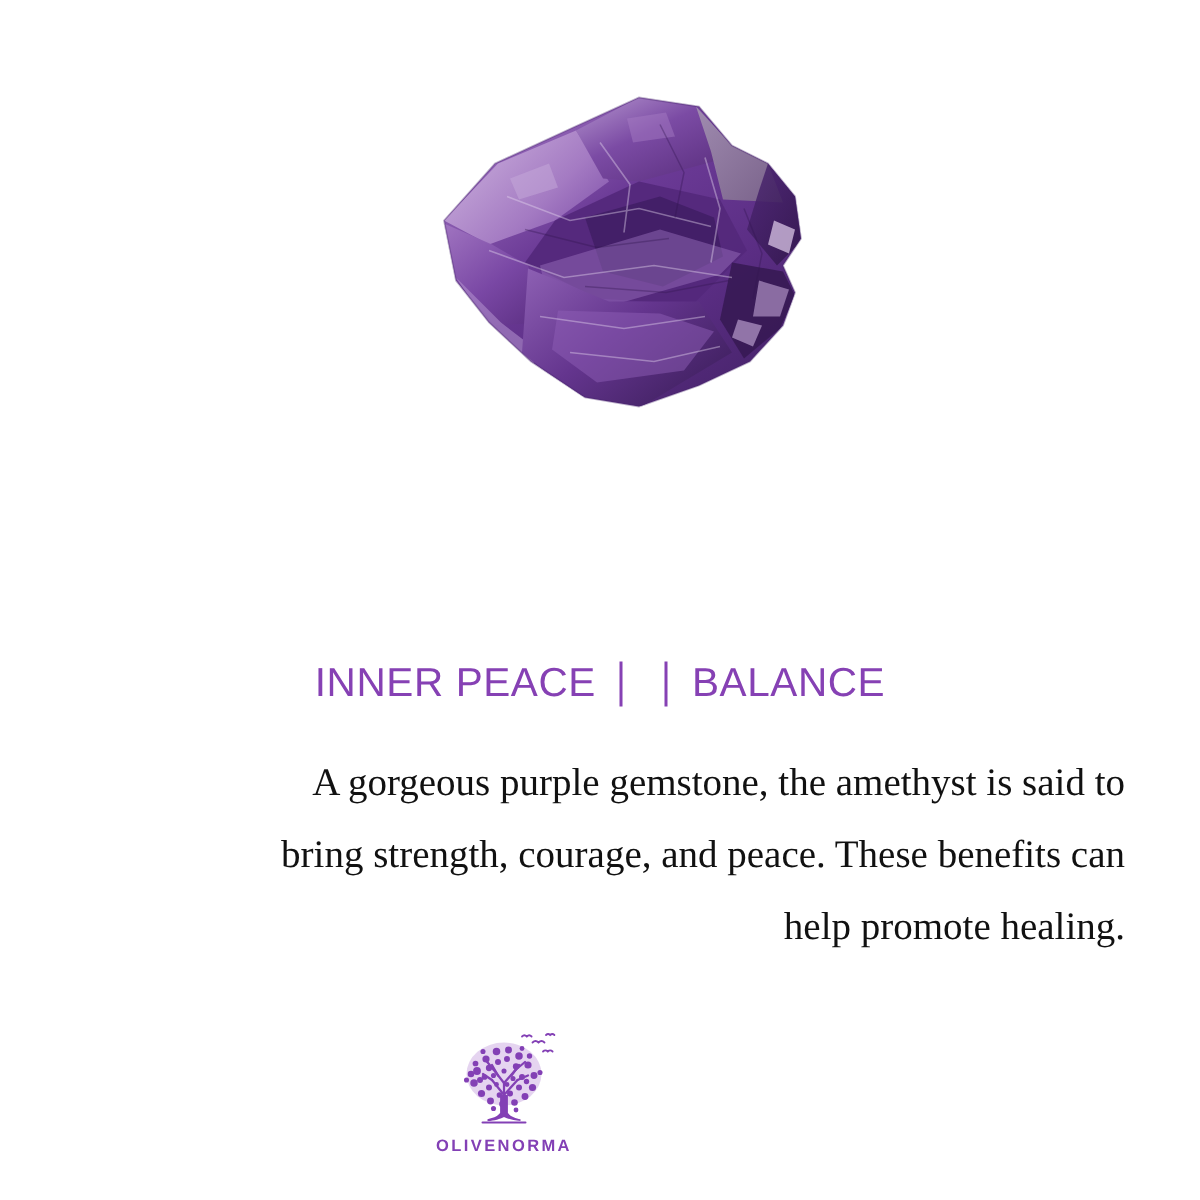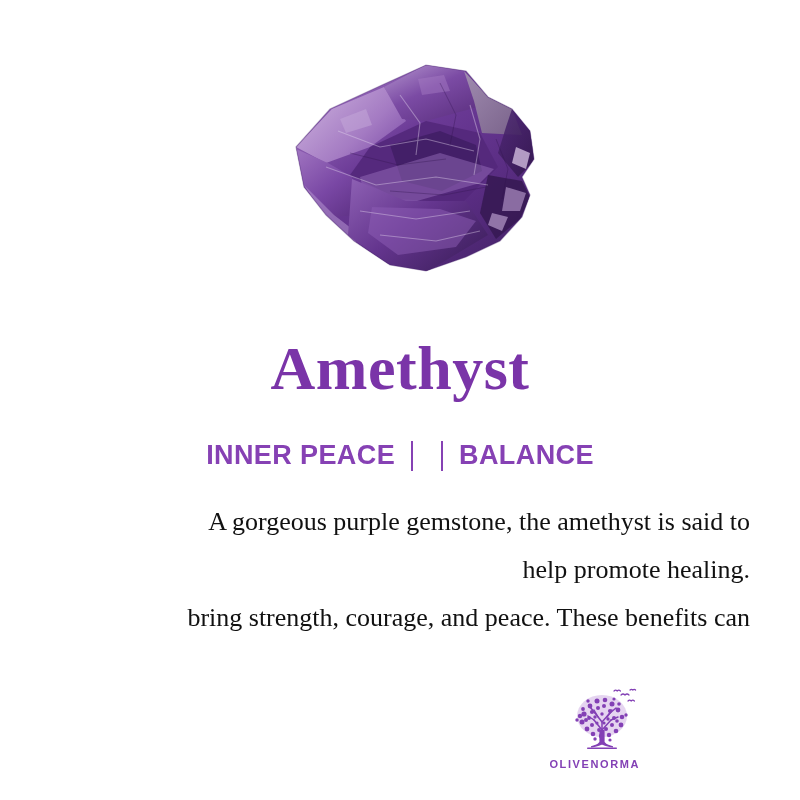--- a/index.html
+++ b/index.html
@@ -60,21 +60,21 @@
     display: flex;
     align-items: center;
     justify-content: center;
     font-family: "Liberation Sans", "DejaVu Sans", sans-serif;
     font-size: 27px;
     font-weight: 300;
     color: #8641b4;
     letter-spacing: 0.4px;
     white-space: nowrap;
   }
-  .kw { padding: 0 2px; font-weight: bold; }
+  .kw { padding: 0 2px; }
   .kw-sep {
     display: inline-block;
     width: 2px;
     height: 30px;
     background: #8641b4;
     margin: 0 14px;
     flex: 0 0 auto;
   }
 
   
@@ -87,26 +87,26 @@
     font-family: "Liberation Serif", "DejaVu Serif", serif;
     font-size: 26px;
     line-height: 48px;
     color: #111111;
   }
   .desc-line { display: block; }
 
   
   .logo {
     position: absolute;
-    left: 0;
+    left: 16px;
     top: 686px;
     width: 640px;
     display: flex;
     flex-direction: column;
-    align-items: flex-end;
+    align-items: center;
   }
   .logo-mark { display: block; }
   .logo-word {
     margin-top: 2px;
     font-family: "Liberation Sans", "DejaVu Sans", sans-serif;
     font-size: 11px;
     font-weight: 700;
     letter-spacing: 1.6px;
     color: #8340b5;
   }
@@ -214,33 +214,32 @@
           </g>
         </g>
 
         <path d="M66,112 L100,74 L152,50 L196,30 L236,36 L258,62 L282,74
                  L300,96 L304,124 L292,142 L300,160 L292,182 L270,206
                  L236,222 L196,236 L160,230 L124,206 L96,180 L74,152 Z" fill="none" stroke="#46226b" stroke-width="1.2" opacity="0.35"></path>
       </g>
     </svg>
   </div>
 
-  <div class="title">Amethyst</div>
 
   <div class="keywords">
     <span class="kw">INNER PEACE</span>
     <span class="kw-sep"></span>
     <span class="kw-sep"></span>
     <span class="kw">BALANCE</span>
   </div>
 
   <div class="desc">
     <span class="desc-line">A gorgeous purple gemstone, the amethyst is said to</span>
+    <span class="desc-line">bring strength, courage, and peace. These benefits can</span>
     <span class="desc-line">help promote healing.</span>
-    <span class="desc-line">bring strength, courage, and peace. These benefits can</span>
   </div>
 
   <div class="logo">
     <svg class="logo-mark" width="76" height="70" viewBox="0 0 76 70">
       <g fill="#8340b5">
 
         <g opacity="0.95">
           <ellipse cx="38" cy="30" rx="25" ry="21" fill="#9a5cc4" opacity="0.28"></ellipse>
         </g>
         <g>

